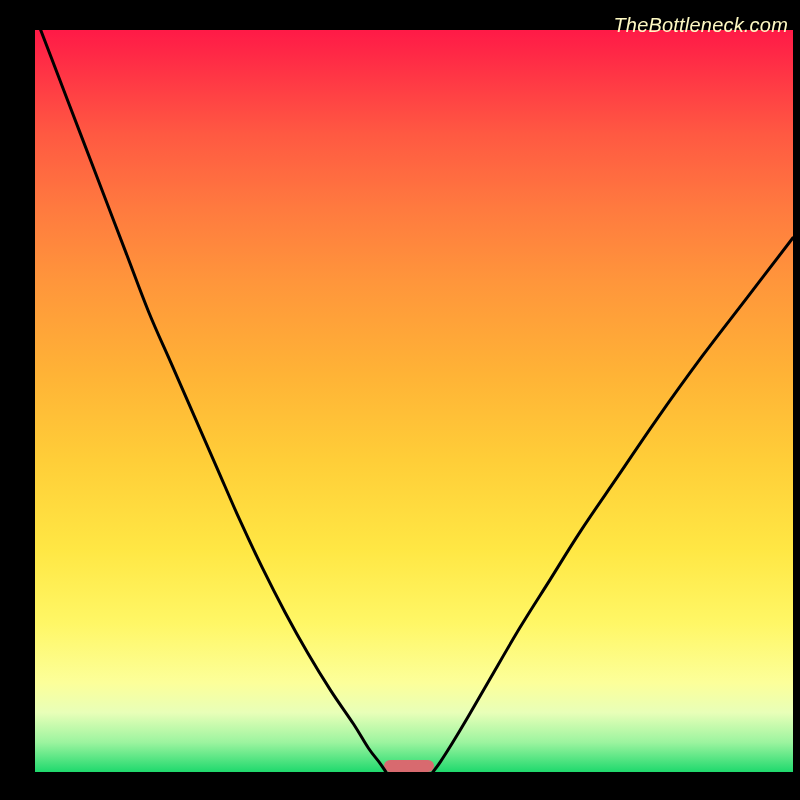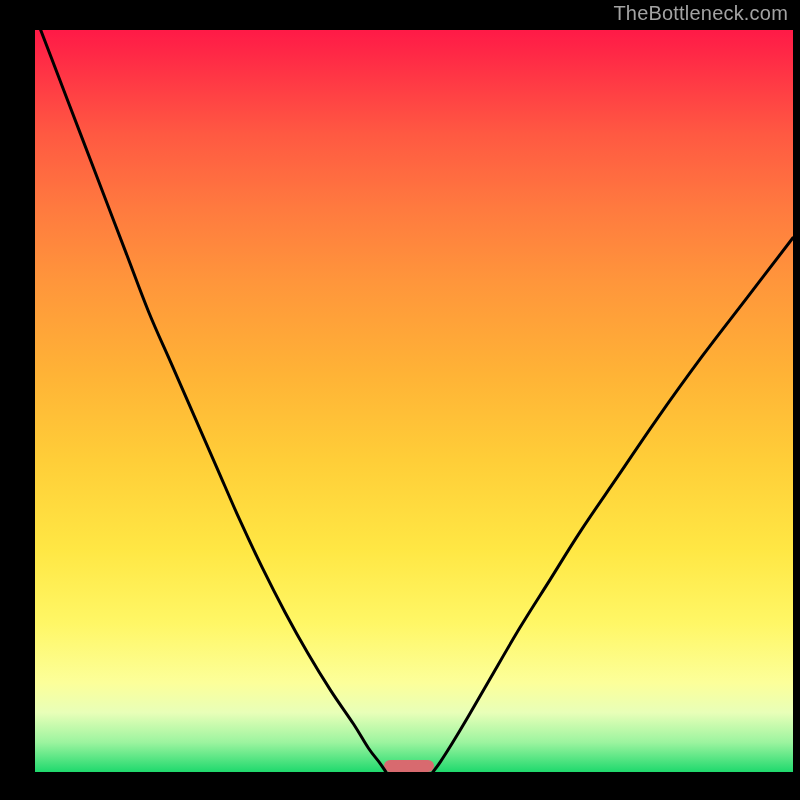--- a/index.html
+++ b/index.html
@@ -12,27 +12,28 @@
     font-family: Arial, Helvetica, sans-serif;
   }
   .frame {
     position: relative;
     width: 800px;
     height: 800px;
     background: #000;
   }
   .watermark {
     position: absolute;
-    top: 2px;
+    top: 14px;
     right: 12px;
-    color: #a3a3a3;
+    color: #fef9c3;
     font-size: 20px;
     font-weight: 500;
     letter-spacing: 0.2px;
     z-index: 10;
+    font-style: italic;
   }
   .plot {
     position: absolute;
     
     left: 35px;
     top: 30px;
     width: 758px;   
     height: 742px;  
     overflow: hidden;
   }

